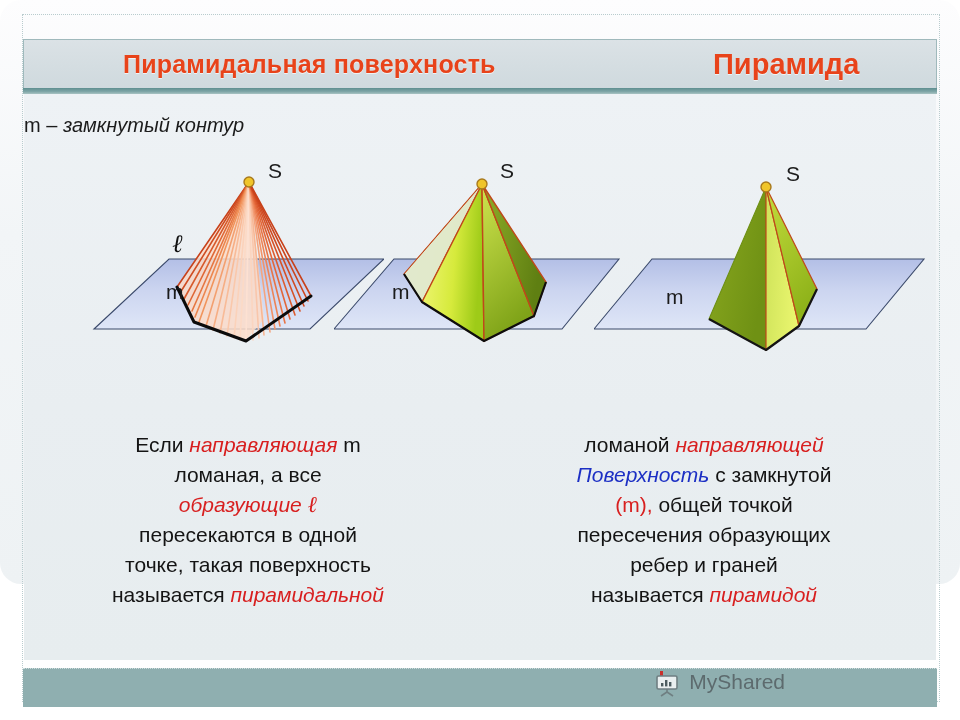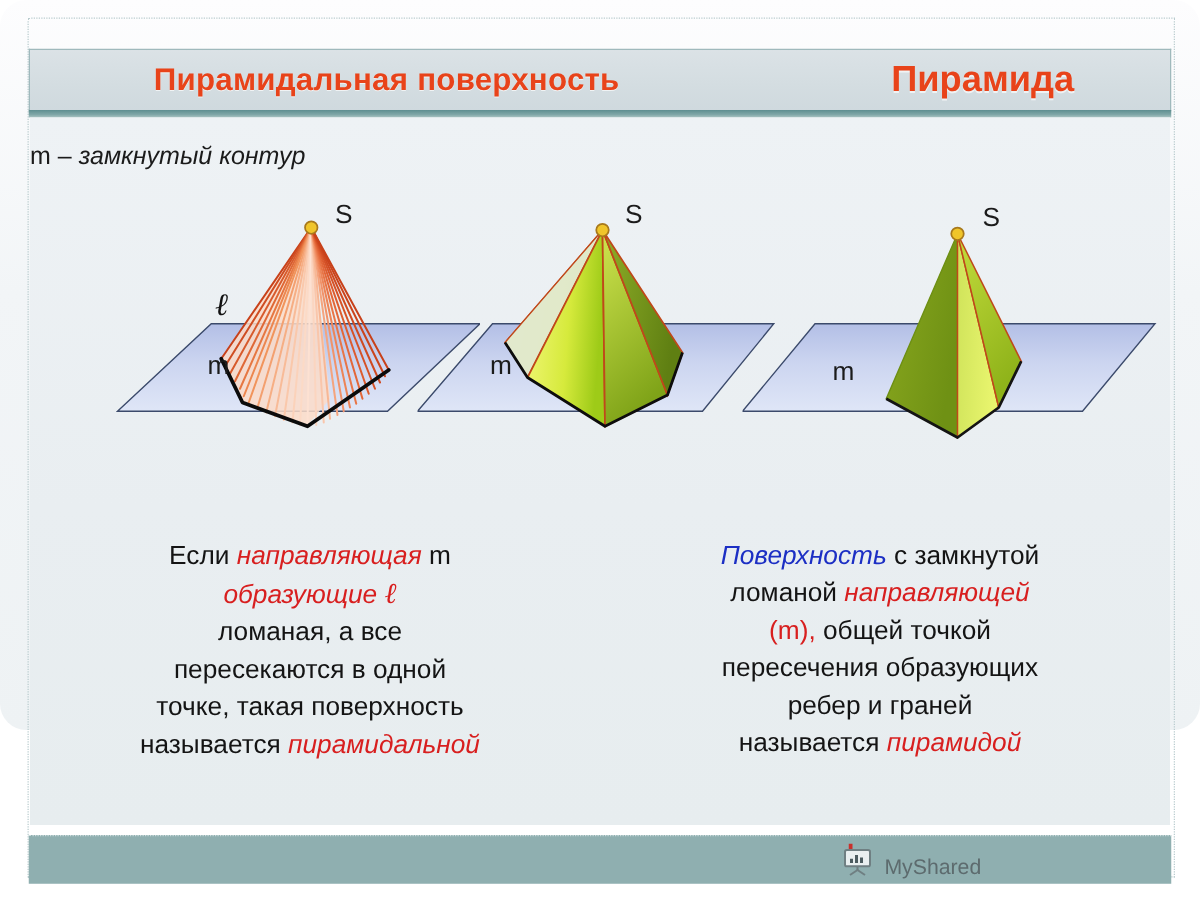--- a/index.html
+++ b/index.html
@@ -77,22 +77,22 @@
   .red-up{color:#d81f1f;font-style:normal;}
   .blue{color:#1c2fc4;font-style:italic;}
   .ell{font-family:"Liberation Serif","DejaVu Serif",serif;font-style:italic;font-size:23px;}
   
   .footer{
     position:absolute;left:23px;top:668px;width:914px;height:38px;
     background:#8fafb0;border-top:1px dotted #cfdddd;
   }
   .watermark{
     position:absolute;right:175px;top:670px;height:34px;
-    display:flex;align-items:flex-end;gap:6px;
-    color:#5d6b6e;font-size:17px;
+    display:flex;align-items:flex-start;gap:6px;
+    color:#5d6b6e;font-size:21px;
   }
   .wm-icon{display:block;}
   
 </style>
 </head>
 <body>
 
 <div class="slide">
 
   <div class="frame-outline"></div>
@@ -250,31 +250,31 @@
           <text x="72" y="150" font-family="Liberation Sans, sans-serif" font-size="21" fill="#1b1b1b">m</text>
         </svg>
       </div>
 
     </div>
 
     <div class="captions">
 
       <div class="caption cap-left">
         <div><span>Если </span><span class="red">направляющая</span><span> m</span></div>
+        <div>ломаная, а все</div>
         <div><span class="red">образующие</span>
              <span class="red ell">ℓ</span></div>
-        <div>ломаная, а все</div>
         <div>пересекаются в одной</div>
         <div>точке, такая поверхность</div>
         <div><span>называется </span><span class="red">пирамидальной</span></div>
       </div>
 
       <div class="caption cap-right">
+        <div><span>ломаной </span><span class="red">направляющей</span></div>
         <div><span class="blue">Поверхность</span><span> с замкнутой</span></div>
-        <div><span>ломаной </span><span class="red">направляющей</span></div>
         <div><span class="red-up">(m),</span><span> общей точкой</span></div>
         <div>пересечения образующих</div>
         <div>ребер и граней</div>
         <div><span>называется </span><span class="red">пирамидой</span></div>
       </div>
 
     </div>
   </div>
 
   <div class="footer"></div>

